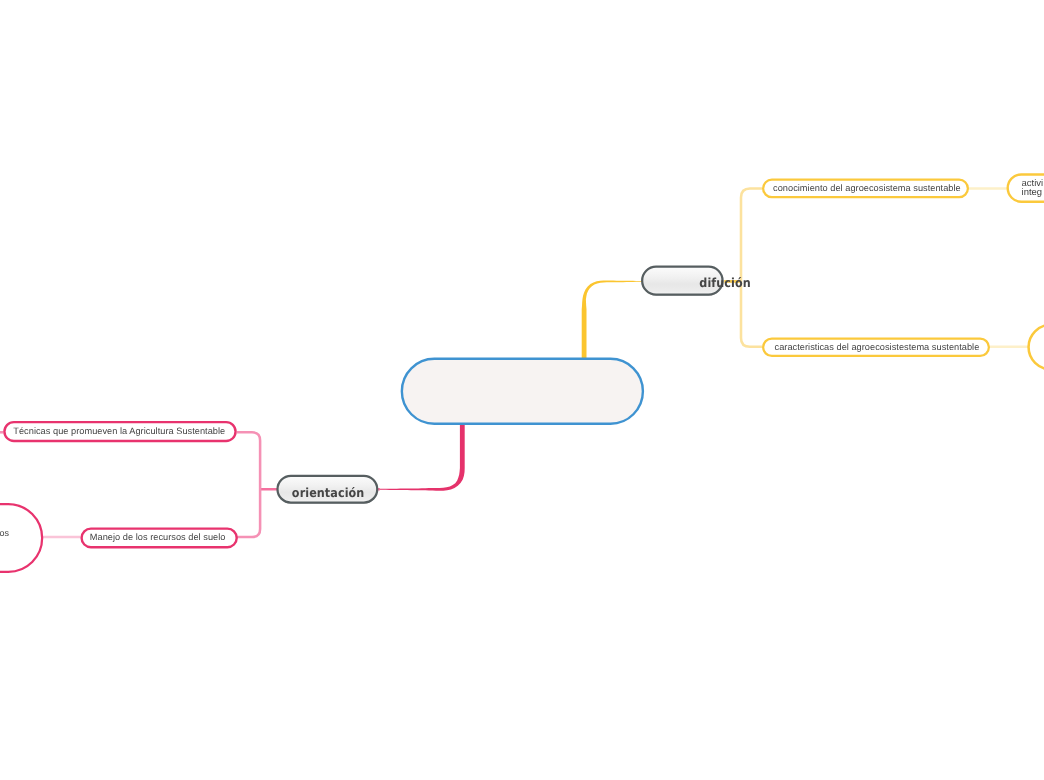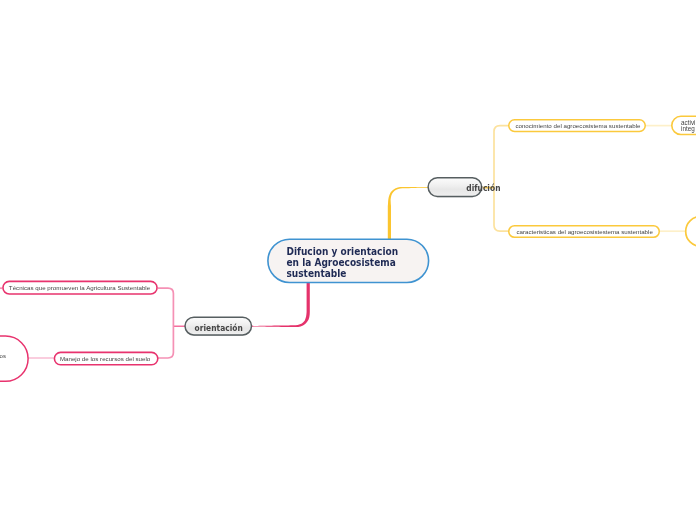--- a/index.html
+++ b/index.html
@@ -83,23 +83,20 @@
     <rect x="-73.2" y="336.1" width="101.3" height="45.2" rx="22.6" fill="#ffffff" stroke="#e8336e" stroke-width="1.5"></rect>
 
     <rect x="428.1" y="178.6" width="53.6" height="18.6" rx="9.3" fill="url(#pillshadow)"></rect>
     <rect x="428.1" y="177.8" width="53.6" height="18.6" rx="9.3" fill="url(#pillgrad)" stroke="#565e60" stroke-width="1.5"></rect>
     <rect x="185" y="318" width="66.5" height="17.8" rx="8.9" fill="url(#pillshadow)"></rect>
     <rect x="185" y="317.2" width="66.5" height="17.8" rx="8.9" fill="url(#pillgrad)" stroke="#565e60" stroke-width="1.5"></rect>
 
     <rect x="267.9" y="239.2" width="160.7" height="43.3" rx="21.65" fill="#f7f3f2" stroke="#3f93d1" stroke-width="1.6"></rect>
   </svg>
 
-  <div class="lbl" id="root-label">
-    <span><span>Difucion y orientacion</span><br><span>en la Agroecosistema</span><br><span>sustentable</span></span>
-  </div>
 
   <div class="lbl l1lbl" id="lbl-difucion">
     <span>difución</span>
   </div>
   <div class="lbl l1lbl" id="lbl-orientacion">
     <span>orientación</span>
   </div>
 
   <div class="lbl l2lbl" id="lbl-conoc">
     <span>conocimiento del agroecosistema sustentable</span>

